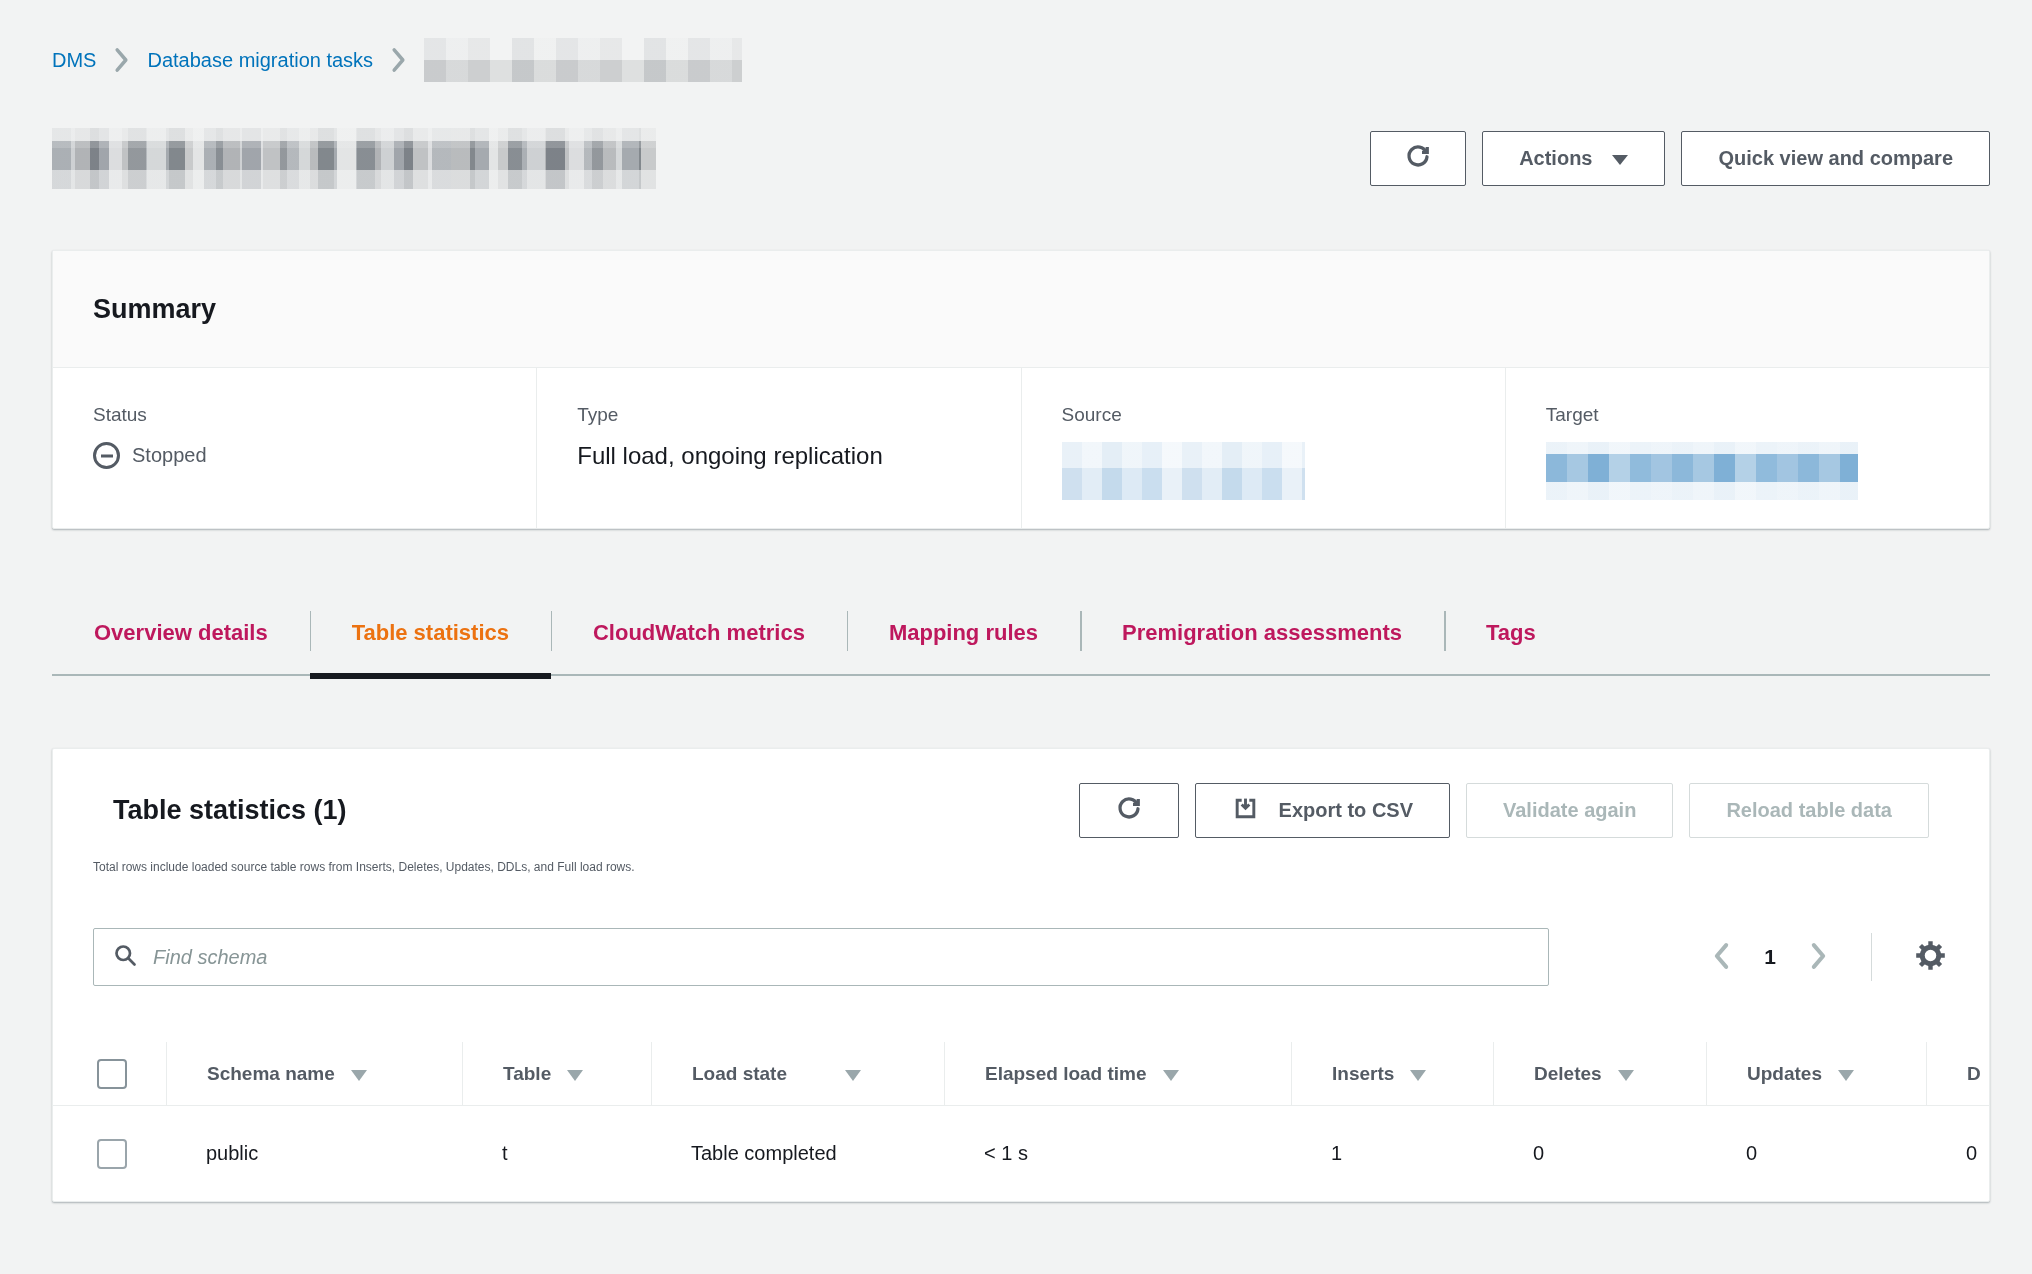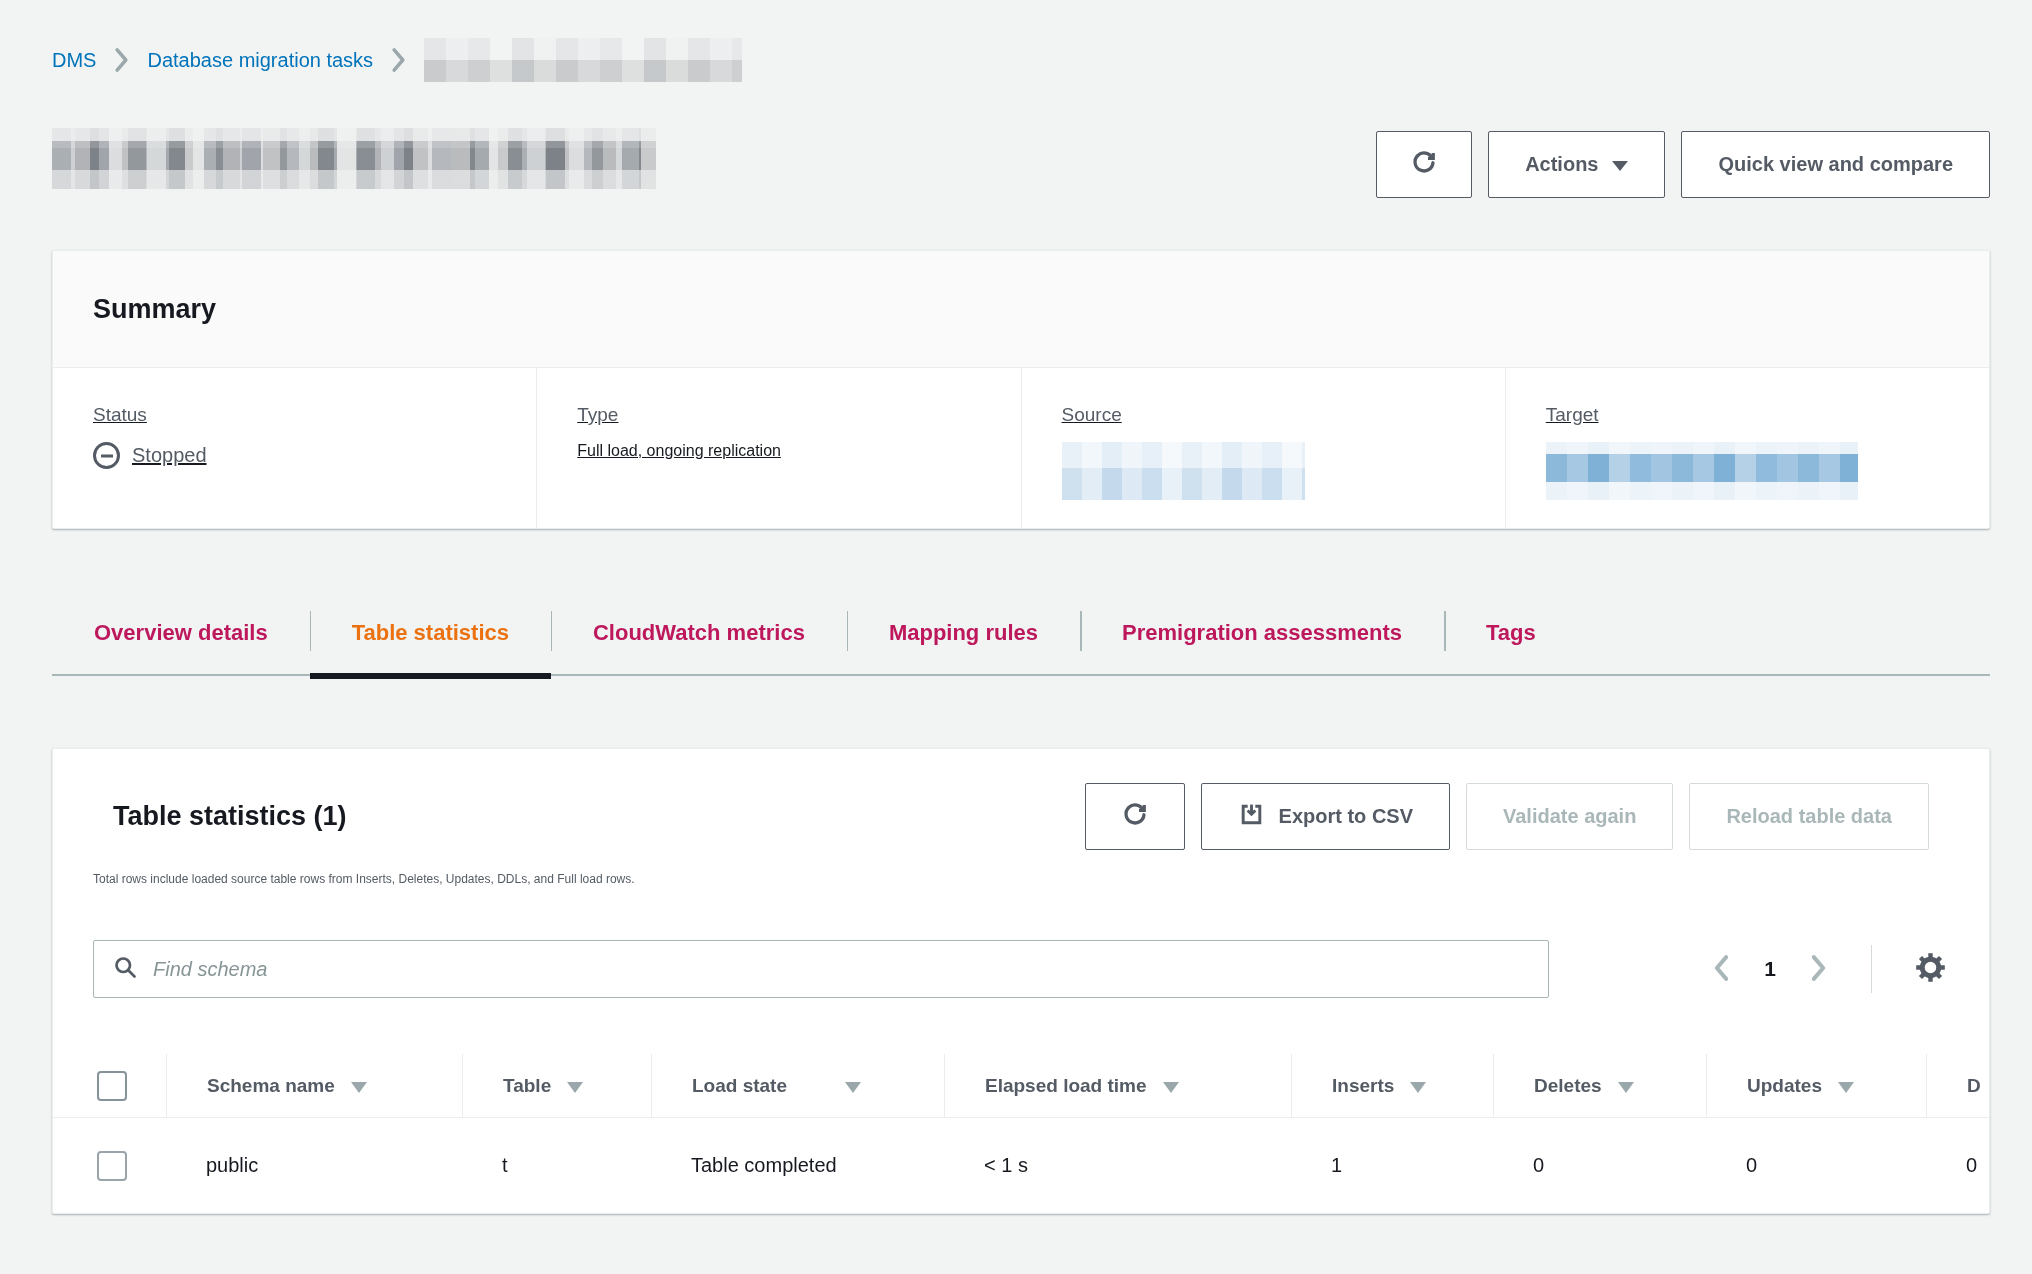--- a/index.html
+++ b/index.html
@@ -27,22 +27,22 @@
   .title-row { margin-top:46px; display:flex; justify-content:space-between; align-items:flex-start; height:61px; margin-bottom:61px; }
   .mosaic-title {
     width:604px; height:61px; background-color:#b4b8bb;
     background-image:
       linear-gradient(180deg, rgba(242,243,243,.82) 0 13px, rgba(242,243,243,.18) 13px 20px, rgba(242,243,243,0) 20px 42px, rgba(242,243,243,.6) 42px 61px),
       repeating-linear-gradient(90deg, rgba(255,255,255,.2) 0 23px, rgba(0,0,0,.09) 23px 47px),
       repeating-linear-gradient(90deg,#969ca2 0 19px,#c2c5c8 19px 38px,#898f96 38px 57px,#d3d5d7 57px 76px,#a2a7ac 76px 95px,#cbced0 95px 114px,#8f959b 114px 133px,#dcdedf 133px 152px);
   }
   .btn-group { display:flex; gap:16px; margin-top:3px; }
   .btn {
-    display:inline-flex; align-items:center; justify-content:center; gap:14px;
-    height:67px; padding:0 36px; background:#fff;
+    display:inline-flex; align-items:center; justify-content:center; gap:20px;
+    height:55px; padding:0 36px; background:#fff;
     border:1.5px solid #545b64; border-radius:2px;
     color:#545b64; font-weight:700; font-size:20px; cursor:pointer;
     font-family:"Liberation Sans", sans-serif;
   }
   .btn-icon-only { width:96px; padding:0; }
   .btn--disabled { border-color:#d5dbdb; color:#aab7b8; cursor:default; }
   .caret-down { width:0; height:0; border-left:8px solid transparent; border-right:8px solid transparent; border-top:10px solid #545b64; margin-top:2px; }
 
   
   .card {
@@ -50,24 +50,24 @@
     box-shadow:0 1px 2px rgba(0,28,36,.3);
   }
   .card-header {
     display:flex; align-items:center; height:117px; padding:0 40px;
     background:#fafafa; border-bottom:1px solid #eaeded;
   }
   .card-title { font-size:27px; font-weight:700; color:#16191f; }
 
   
   .summary-body { display:flex; height:160px; }
-  .summary-col { flex:1 1 0; padding:36px 20px 0 40px;text-decoration:underline; }
+  .summary-col { flex:1 1 0; padding:36px 20px 0 40px; }
   .summary-col + .summary-col { border-left:1px solid #eaeded; }
   .field-label { font-size:19px; color:#545b64; margin-bottom:16px; }
-  .field-value { font-size:16px; color:#16191f; }
+  .field-value { font-size:24px; color:#16191f; }
   .status-value { display:flex; align-items:center; gap:12px; color:#545b64; font-size:20px; }
   .stop-icon { width:27px; height:27px; border:3px solid #545b64; border-radius:50%; position:relative; flex:0 0 auto; }
   .stop-icon::after { content:""; position:absolute; left:50%; top:50%; transform:translate(-50%,-50%); width:12px; height:3px; background:#545b64; }
   .mosaic-source {
     width:243px; height:58px; margin-top:10px; background-color:#d9e7f3;
     background-image:
       linear-gradient(180deg, rgba(255,255,255,.55) 0 26px, rgba(255,255,255,0) 26px),
       repeating-linear-gradient(90deg,#cfe0ef 0 20px,#e2edf6 20px 40px,#c4daec 40px 60px,#ddeaf5 60px 80px,#cadeef 80px 100px,#e9f1f8 100px 120px);
   }
   .mosaic-target {

